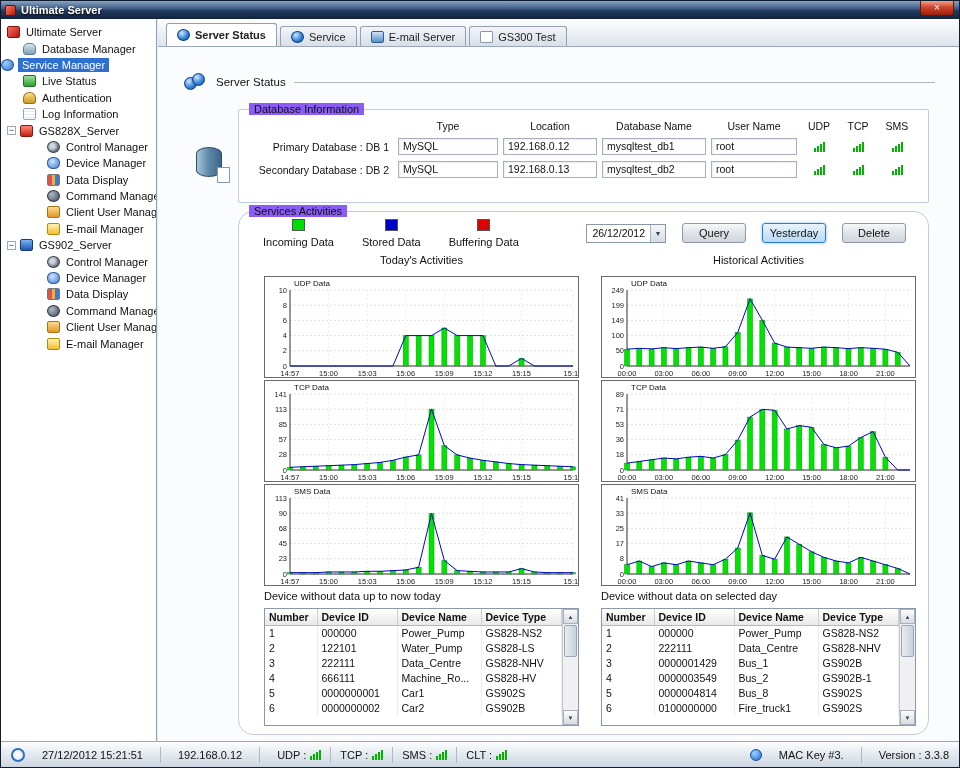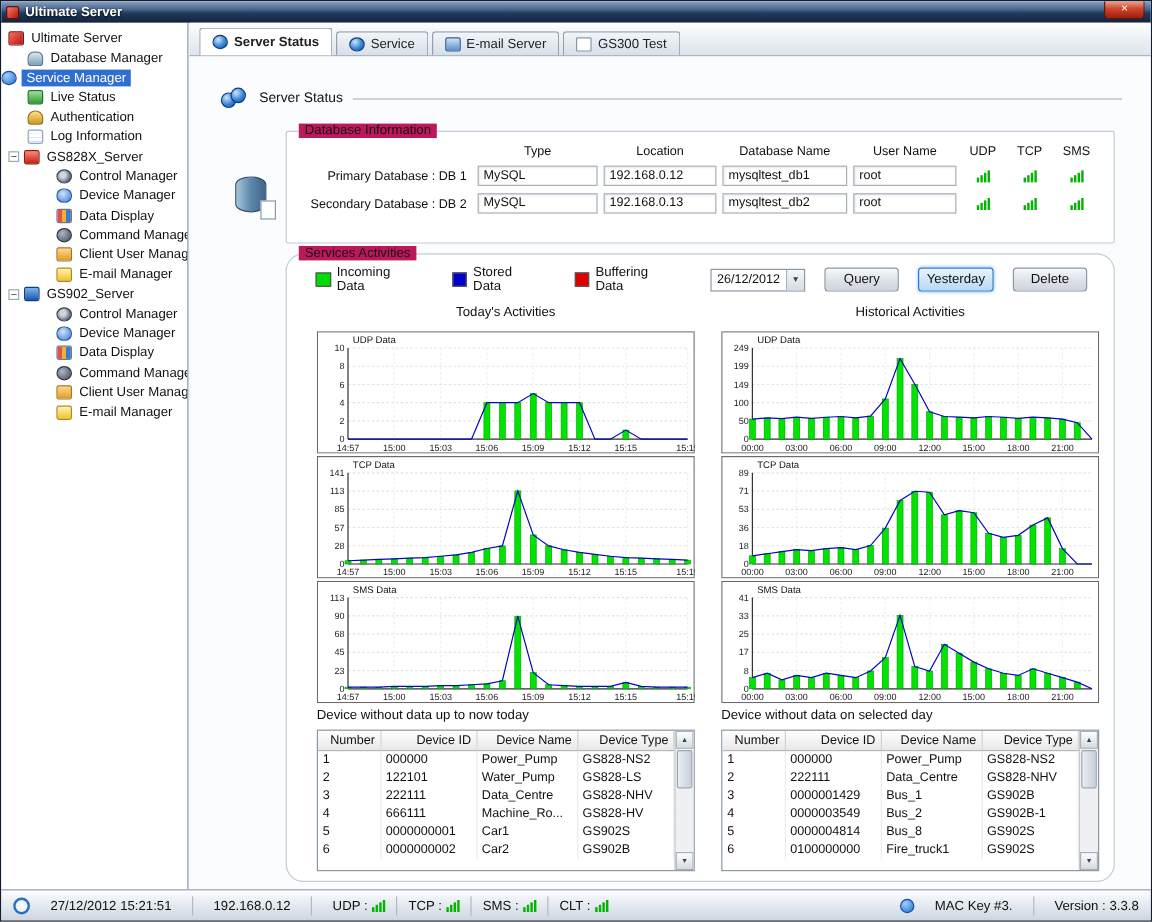--- a/index.html
+++ b/index.html
@@ -54,21 +54,21 @@
   .page{position:absolute;top:28px;left:0;right:0;bottom:0;background:#fbfcfd;}
   
   .page-header{position:absolute;left:26px;top:24px;right:24px;height:22px;display:flex;align-items:center;font-size:11.5px;color:#111;}
   .hdr-ic{position:relative;width:26px;height:18px;margin-right:6px;flex:none;}
   .hdr-ic i{position:absolute;width:13px;height:13px;border-radius:50%;
     background:radial-gradient(circle at 35% 30%,#cfe6ff,#3a86d8 55%,#0d4f9e);border:1px solid #0a3d7c;}
   .hdr-ic i.g1{left:0;top:4px;} .hdr-ic i.g2{left:8px;top:0;}
   .header-rule{flex:1;height:1px;background:#aab6c4;margin-left:8px;}
   
   .groupbox{position:absolute;border:1px solid #c3ccd6;border-radius:2px;background:#fff;}
-  .gb-title{position:absolute;top:-7px;left:10px;background:#be185d;padding:0 5px;font-size:11px;color:#111;}
+  .gb-title{position:absolute;top:-7px;left:10px;background:#8b5cf6;padding:0 5px;font-size:11px;color:#111;}
   .gb-db{left:80px;top:62px;width:691px;height:94px;}
   .gb-sv{left:80px;top:164px;width:691px;height:524px;border-radius:15px;}
   
   .db-big{position:absolute;left:38px;top:100px;width:34px;height:36px;}
   .db-big .cyl{position:absolute;left:0;top:0;width:26px;height:30px;border-radius:13px/7px;
     background:linear-gradient(90deg,#a8c6da,#5d87a8 50%,#3e6688);border:1px solid #2d4f6c;}
   .db-big .pg{position:absolute;right:0;bottom:0;width:13px;height:16px;background:#fff;border:1px solid #8899aa;}
   
   .db-grid{padding:8px 6px 0 4px;}
   .db-row{display:grid;grid-template-columns:150px 100px 94px 104px 86px 34px 34px 34px;gap:5px;
@@ -77,21 +77,21 @@
   .db-head div{text-align:center;font-size:10.5px;}
   .db-rowlabel{text-align:right;padding-right:4px;white-space:nowrap;}
   .db-input{border:1px solid #a5b0bc;background:#fff;height:17px;line-height:15px;padding:0 4px;
     box-shadow:inset 1px 1px 2px rgba(0,0,0,0.08);overflow:hidden;}
   .db-sig{display:flex;justify-content:center;}
   
   .sig{display:inline-flex;align-items:flex-end;gap:1px;height:10px;}
   .sig i{width:2px;background:#00b400;display:block;}
   
   .legend-row{position:absolute;top:10px;left:24px;right:18px;height:22px;display:flex;align-items:center;font-size:11px;color:#111;}
-  .legend-item{display:flex;align-items:center;gap:5px;margin-right:28px;}
+  .legend-item{display:flex;align-items:center;gap:5px;margin-right:28px;flex-direction:column;}
   .swatch{width:13px;height:12px;border:1px solid #555;display:inline-block;}
   .flexspace{flex:1;}
   .datefield{display:flex;align-items:center;border:1px solid #8b98a8;background:#fff;height:19px;font-size:10.5px;margin-right:16px;cursor:pointer;}
   .datefield .val{padding:0 5px;}
   .datefield .dd{width:15px;height:100%;background:linear-gradient(#f4f6f8,#d6dce4);border-left:1px solid #aab4c0;
     font-size:7px;display:flex;align-items:center;justify-content:center;color:#345;}
   .btn{width:64px;height:20px;font-size:11px;font-family:"Liberation Sans",sans-serif;margin-right:16px;
     background:linear-gradient(#f7f8f9,#dfe3e8 50%,#cfd5dc);border:1px solid #8b98a8;border-radius:3px;cursor:pointer;color:#111;}
   .btn:last-child{margin-right:4px;}
   .btn.hl{border:1px solid #2f7bd0;background:linear-gradient(#eaf4fd,#cfe6f8 50%,#b8d9f4);box-shadow:0 0 3px #7fb8f0;}
@@ -102,21 +102,21 @@
   .cs-l{left:25px;} .cs-r{left:362px;}
   .r0{top:64px;} .r1{top:168px;} .r2{top:272px;}
   .caption{position:absolute;top:378px;font-size:11px;color:#111;}
   .cap-l{left:25px;} .cap-r{left:362px;}
   
   .dev-table{position:absolute;top:396px;width:315px;height:118px;border:1px solid #8b98a8;background:#fff;display:flex;overflow:hidden;}
   .dt-today{left:25px;} .dt-sel{left:362px;}
   .dt-main{flex:1;overflow:hidden;}
   .dev-table table{border-collapse:collapse;width:100%;font-size:10.5px;color:#111;table-layout:fixed;}
   .dev-table th{background:linear-gradient(#ffffff,#e8e8e8);border-right:1px solid #cfcfcf;border-bottom:1px solid #b8b8b8;
-    font-weight:normal;text-align:right;padding:2px 4px;height:15px;overflow:hidden;white-space:nowrap;}
+    font-weight:bold;text-align:left;padding:2px 4px;height:15px;overflow:hidden;white-space:nowrap;}
   .dev-table td{border-right:1px solid #ececec;padding:1px 4px;height:15px;overflow:hidden;white-space:nowrap;}
   .dt-scroll{width:16px;background:#eef0f3;border-left:1px solid #c8c8c8;display:flex;flex-direction:column;}
   .dt-scroll .arrow{height:15px;background:linear-gradient(#fdfdfd,#d8dbe0);border:1px solid #a8b2be;
     font-size:6px;color:#345;display:flex;align-items:center;justify-content:center;}
   .dt-scroll .thumb{height:32px;background:linear-gradient(90deg,#e8ecf2,#c8d0da);border:1px solid #9aa5b5;border-radius:2px;margin:1px;}
   .dt-scroll .spacer{flex:1;}
   
   .statusbar{position:absolute;left:0;right:0;bottom:0;height:26px;
     background:linear-gradient(#fcfdfe,#dfe5ec 60%,#cdd6e0);border-top:1px solid #9aa7b8;
     display:flex;align-items:center;font-size:11px;color:#111;padding:0 10px;gap:17px;}

